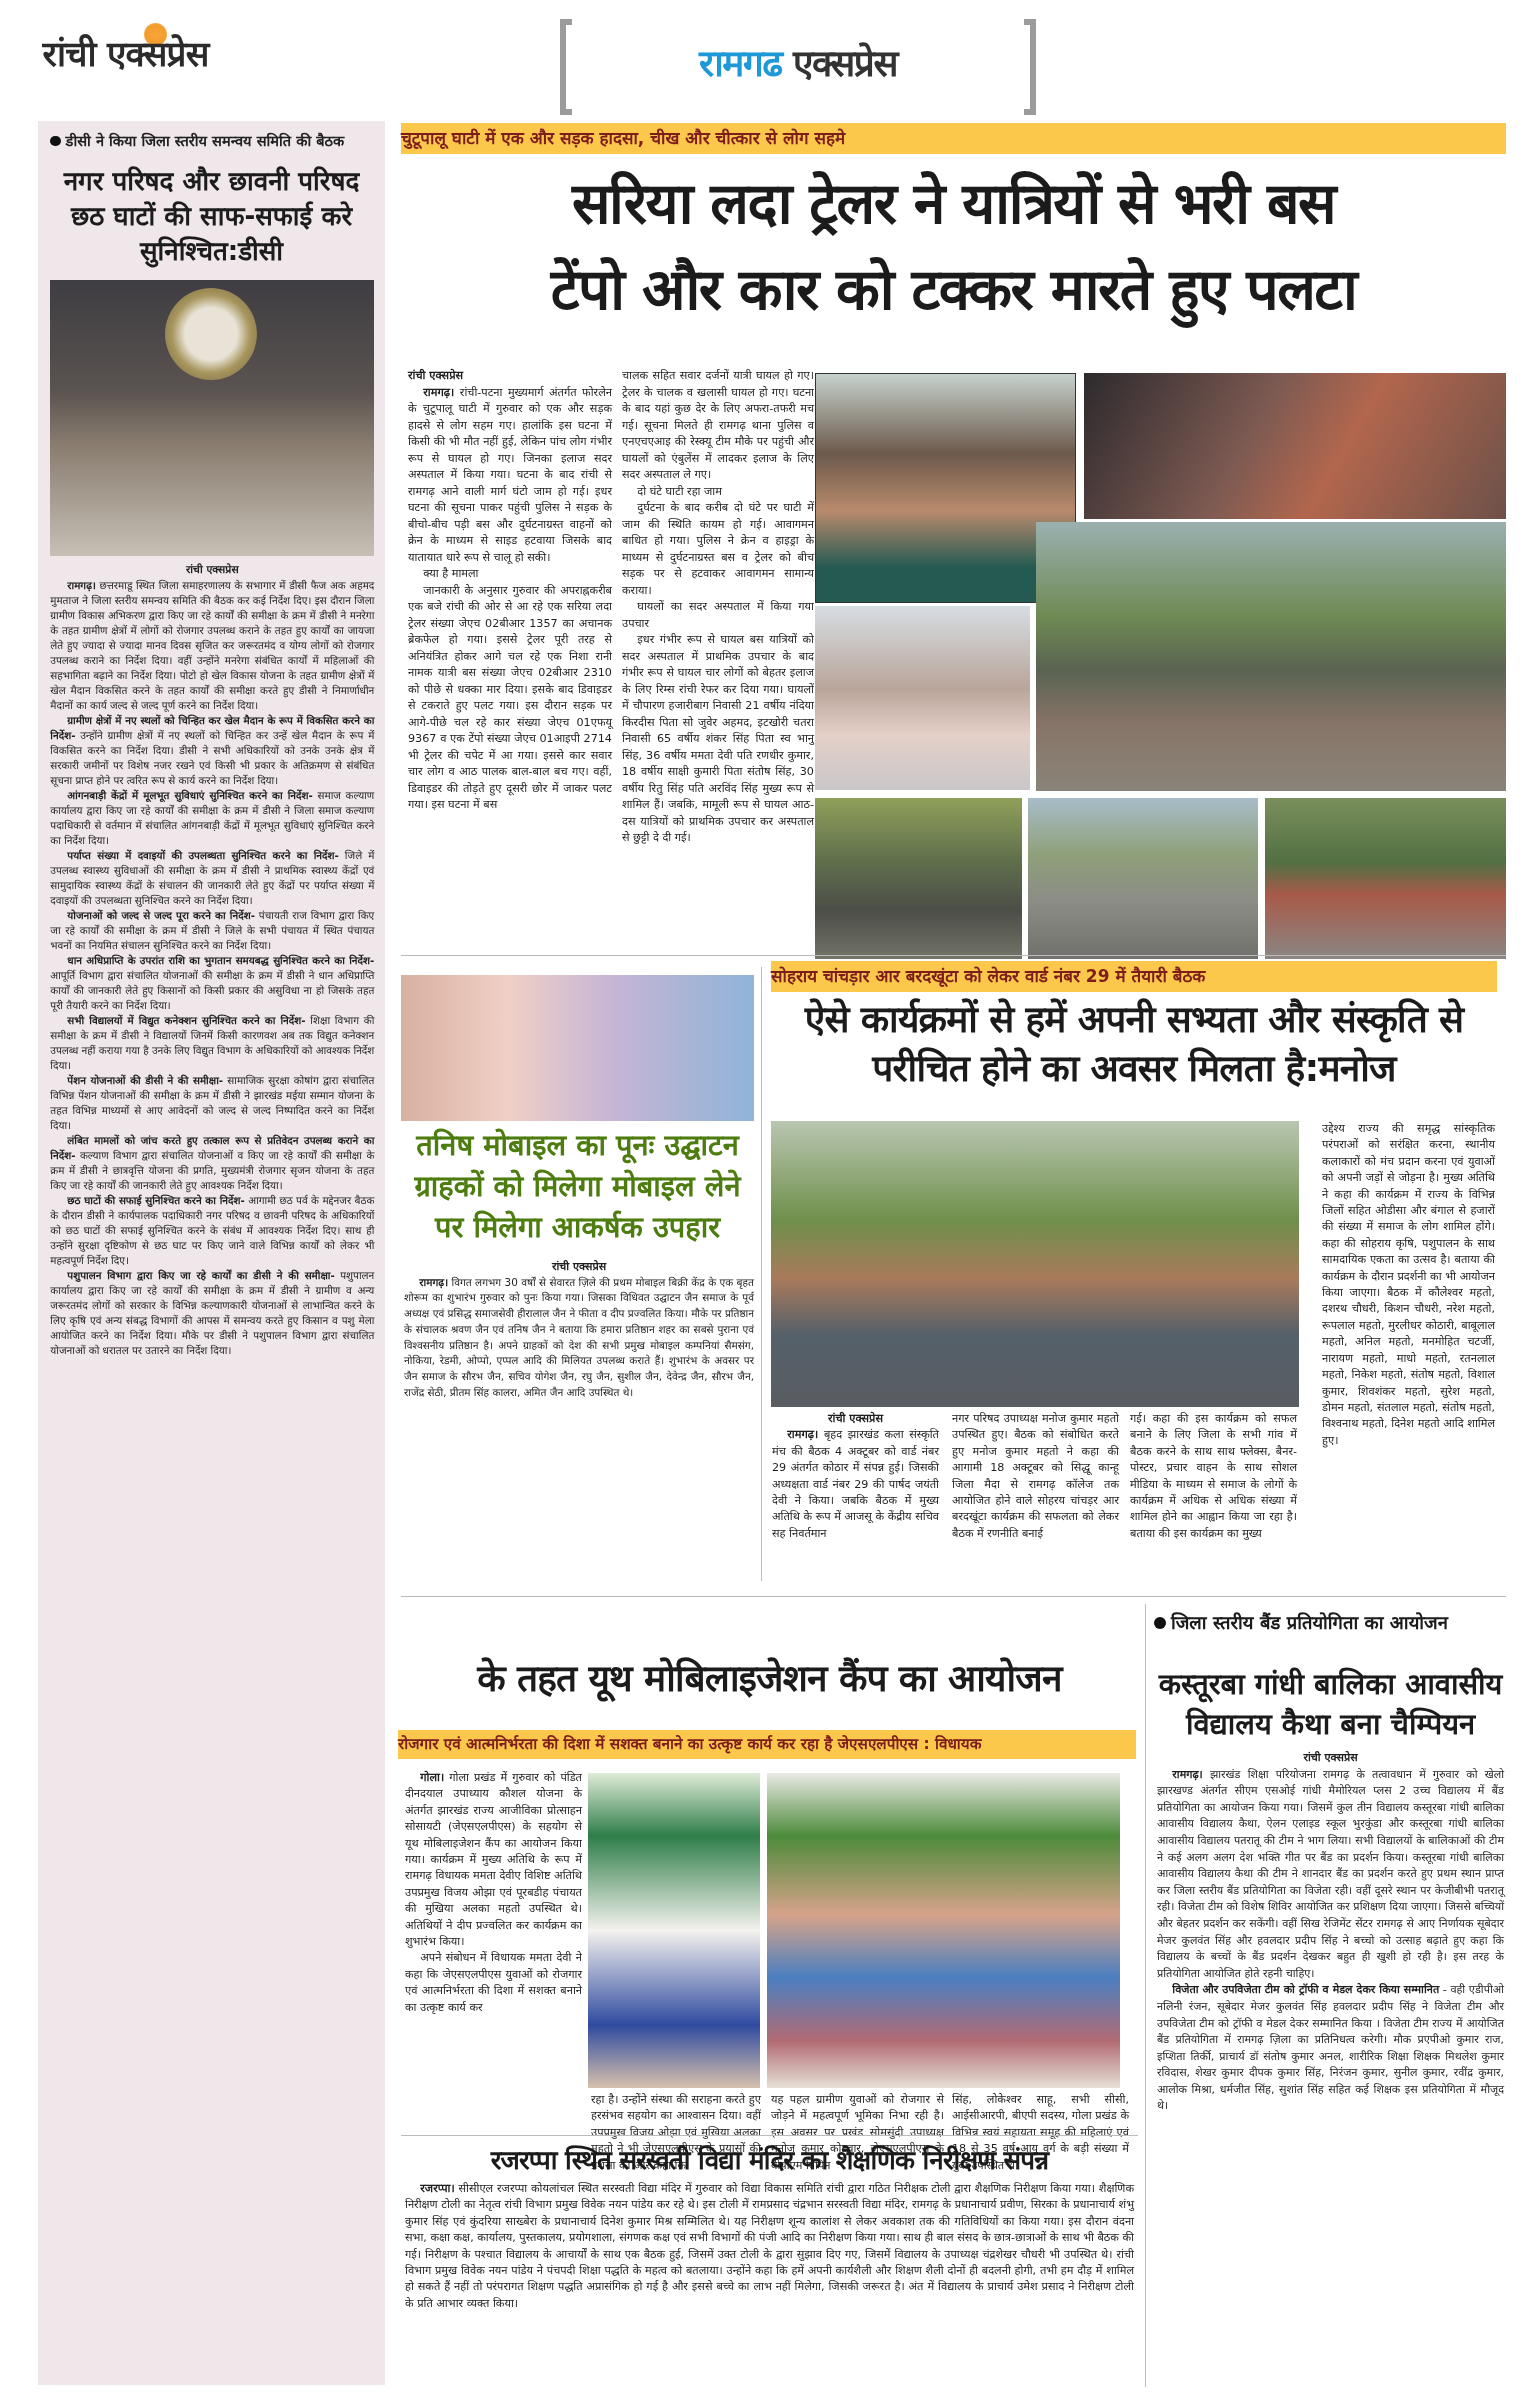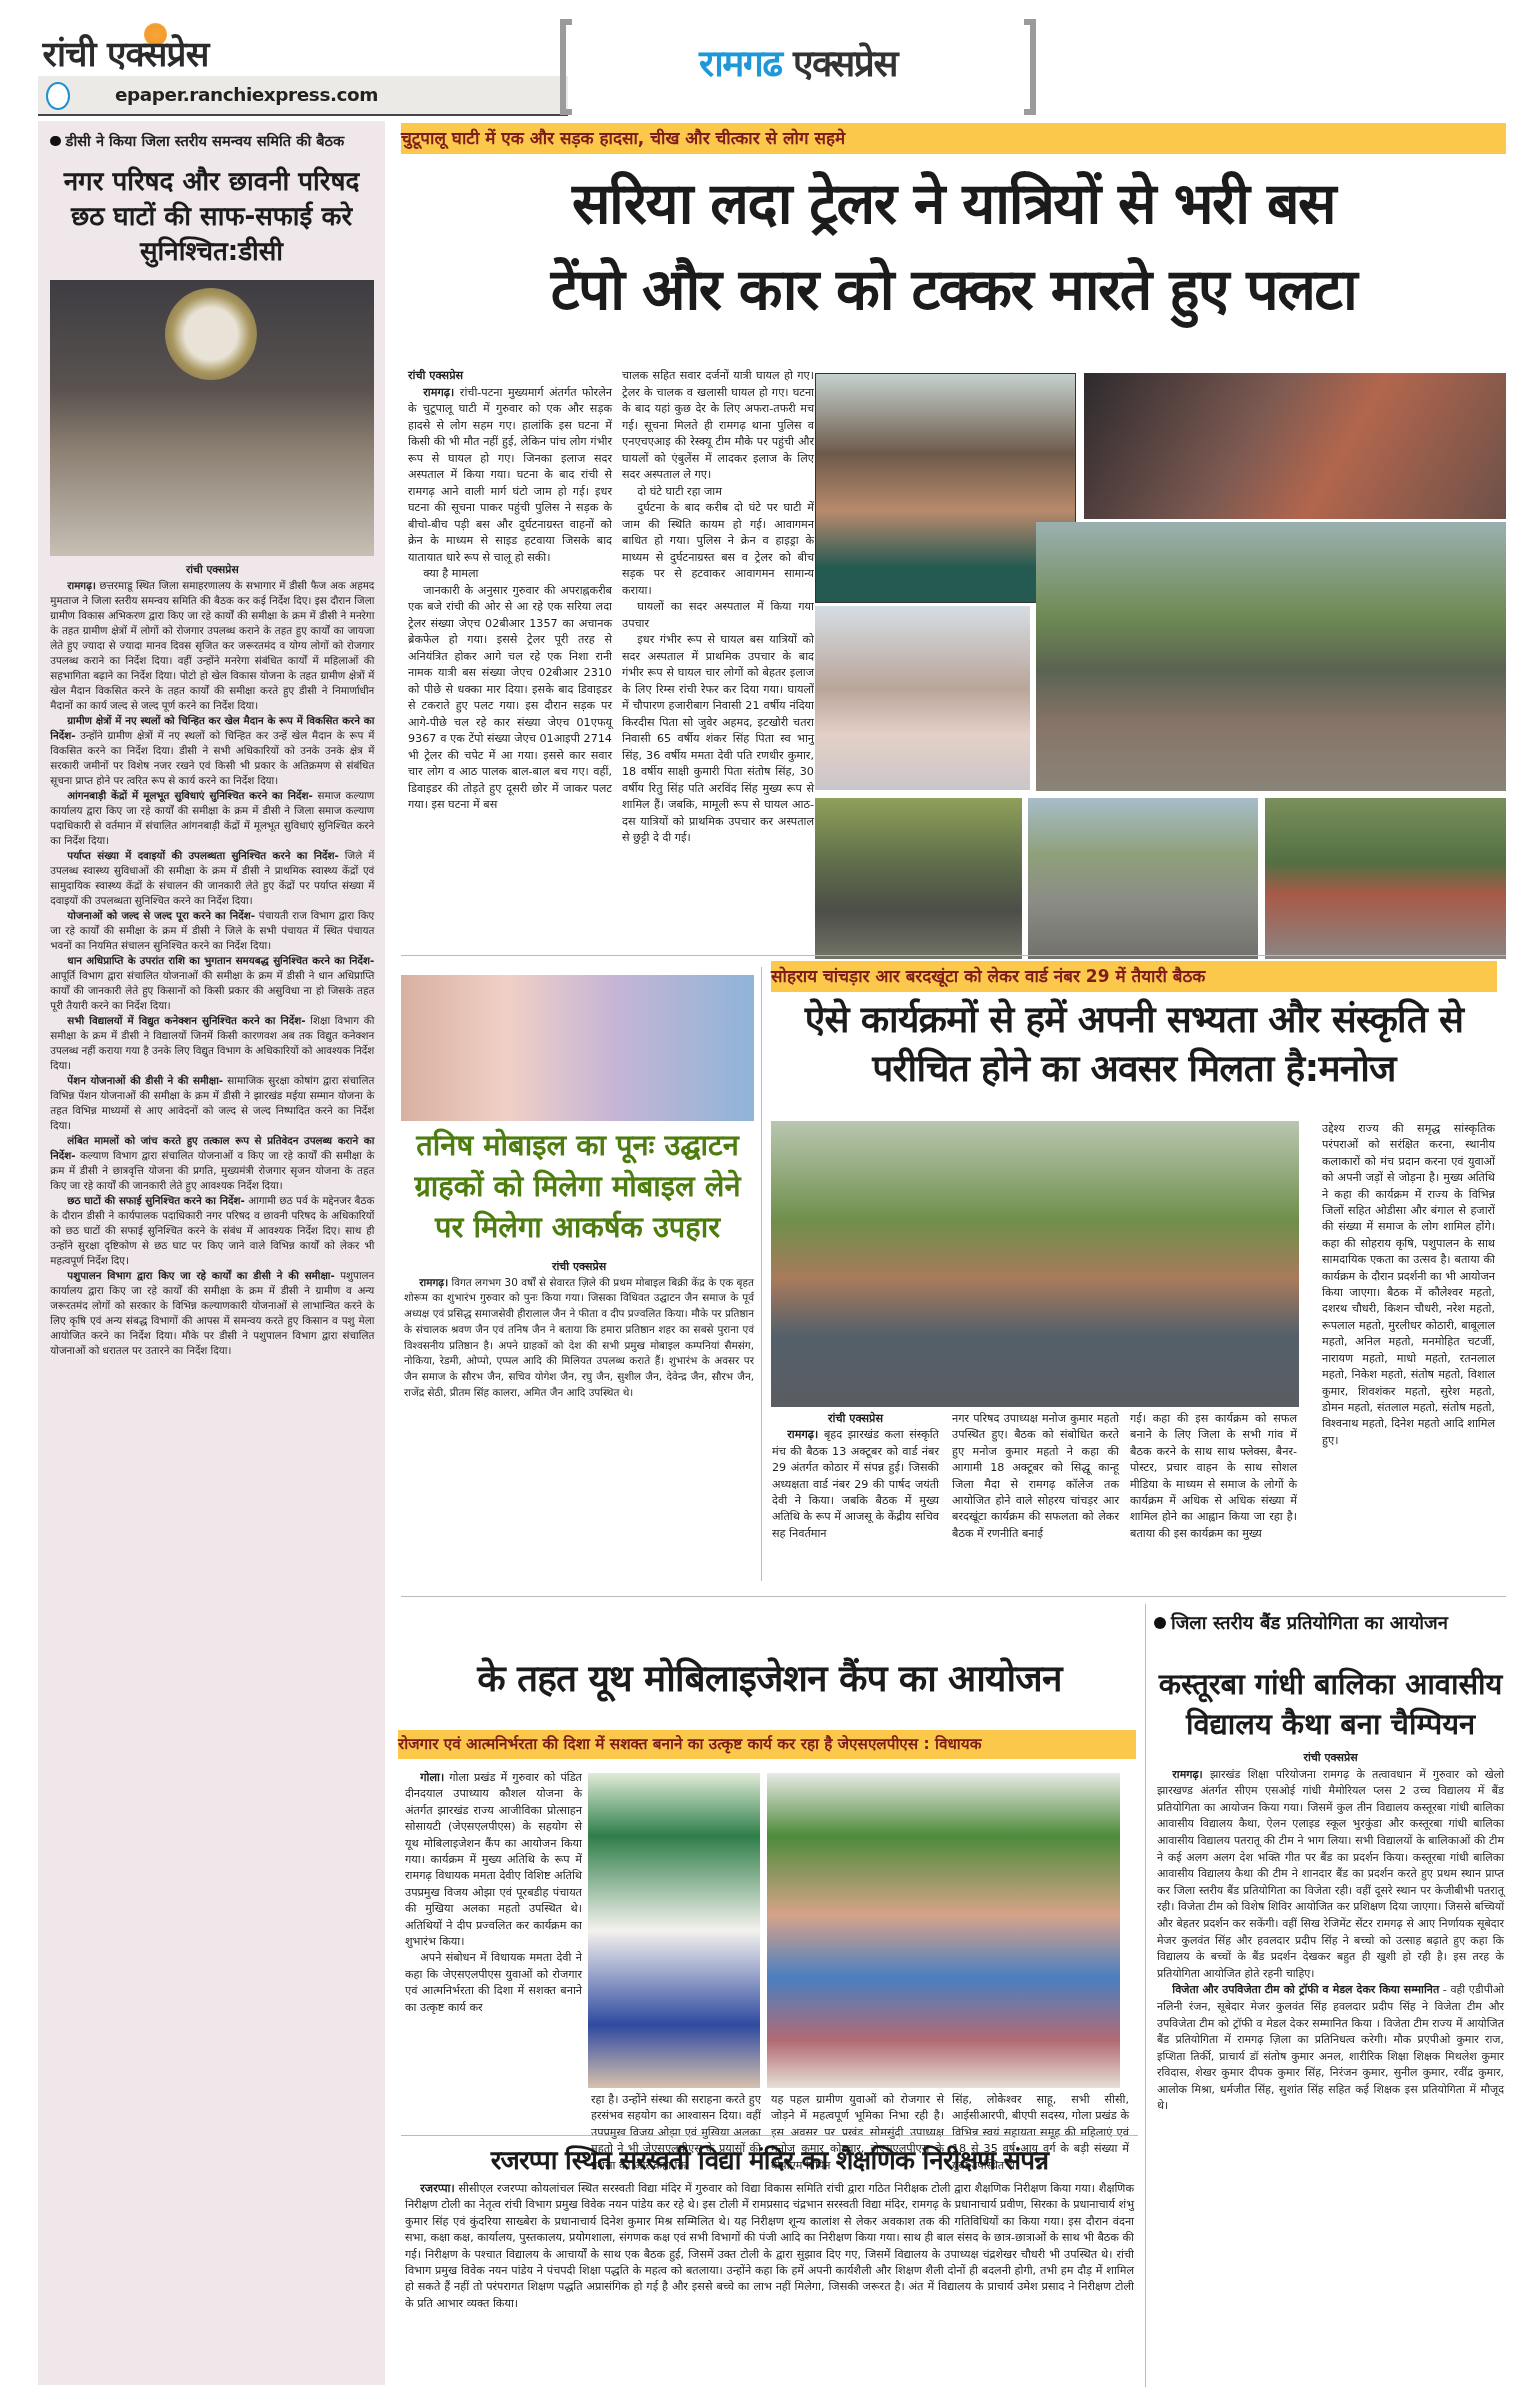--- a/index.html
+++ b/index.html
@@ -110,24 +110,20 @@
   .vrule { position: absolute; background: #bbb; width: 0.8px; }
   .hrule { position: absolute; background: #bbb; height: 0.8px; }
 </style>
 </head>
 <body>
 
 <header class="masthead">
   <div class="brand-left">
     <span class="brand-sun"></span>
     <div class="brand-name">रांची एक्सप्रेस</div>
-    <div class="brand-bar">
-      <span class="globe-icon"></span>
-      <span class="brand-url">epaper.ranchiexpress.com</span>
-    </div>
   </div>
 
   <div class="title-box">
     <span class="bracket l"></span>
     <div class="edition-title">
       <span class="accent">रामगढ</span>
       <span class="dark">एक्सप्रेस</span>
     </div>
     <span class="bracket r"></span>
   </div>
@@ -197,21 +193,21 @@
   <p><b>रामगढ़।</b><span> विगत लगभग 30 वर्षों से सेवारत ज़िले की प्रथम मोबाइल बिक्री केंद्र के एक बृहत शोरूम का शुभारंभ गुरुवार को पुनः किया गया। जिसका विधिवत उद्घाटन जैन समाज के पूर्व अध्यक्ष एवं प्रसिद्ध समाजसेवी हीरालाल जैन ने फीता व दीप प्रज्वलित किया। मौके पर प्रतिष्ठान के संचालक श्रवण जैन एवं तनिष जैन ने बताया कि हमारा प्रतिष्ठान शहर का सबसे पुराना एवं विश्वसनीय प्रतिष्ठान है। अपने ग्राहकों को देश की सभी प्रमुख मोबाइल कम्पनियां सैमसंग, नोकिया, रेडमी, ओप्पो, एप्पल आदि की मिलियत उपलब्ध कराते हैं। शुभारंभ के अवसर पर जैन समाज के सौरभ जैन, सचिव योगेश जैन, रघु जैन, सुशील जैन, देवेन्द्र जैन, सौरभ जैन, राजेंद्र सेठी, प्रीतम सिंह कालरा, अमित जैन आदि उपस्थित थे।</span></p>
 </div>
 
 <div class="vrule" style="left:761px; top:967px; height:614px;"></div>
 
 <div class="strap strap-sohray">सोहराय चांचड़ार आर बरदखूंटा को लेकर वार्ड नंबर 29 में तैयारी बैठक</div>
 <h2 class="headline-sohray">ऐसे कार्यक्रमों से हमें अपनी सभ्यता और संस्कृति से परीचित होने का अवसर मिलता है:मनोज</h2>
 <div class="photo ph-sohray"></div>
 <div class="soh-col soh-col1">
   <div class="byline">रांची एक्सप्रेस</div>
-  <p><b>रामगढ़।</b><span> बृहद झारखंड कला संस्कृति मंच की बैठक 13 अक्टूबर को वार्ड नंबर 29 अंतर्गत कोठार में संपन्न हुई। जिसकी अध्यक्षता वार्ड नंबर 29 की पार्षद जयंती देवी ने किया। जबकि बैठक में मुख्य अतिथि के रूप में आजसू के केंद्रीय सचिव सह निवर्तमान</span></p>
+  <p><b>रामगढ़।</b><span> बृहद झारखंड कला संस्कृति मंच की बैठक 4 अक्टूबर को वार्ड नंबर 29 अंतर्गत कोठार में संपन्न हुई। जिसकी अध्यक्षता वार्ड नंबर 29 की पार्षद जयंती देवी ने किया। जबकि बैठक में मुख्य अतिथि के रूप में आजसू के केंद्रीय सचिव सह निवर्तमान</span></p>
 </div>
 <div class="soh-col soh-col2">
   <p style="text-indent:0">नगर परिषद उपाध्यक्ष मनोज कुमार महतो उपस्थित हुए। बैठक को संबोधित करते हुए मनोज कुमार महतो ने कहा की आगामी 18 अक्टूबर को सिद्धू कान्हू जिला मैदा से रामगढ़ कॉलेज तक आयोजित होने वाले सोहरय चांचड़र आर बरदखूंटा कार्यक्रम की सफलता को लेकर बैठक में रणनीति बनाई</p>
 </div>
 <div class="soh-col soh-col3">
   <p style="text-indent:0">गई। कहा की इस कार्यक्रम को सफल बनाने के लिए जिला के सभी गांव में बैठक करने के साथ साथ फ्लेक्स, बैनर-पोस्टर, प्रचार वाहन के साथ सोशल मीडिया के माध्यम से समाज के लोगों के कार्यक्रम में अधिक से अधिक संख्या में शामिल होने का आह्वान किया जा रहा है। बताया की इस कार्यक्रम का मुख्य</p>
 </div>
 <div class="soh-col soh-col4">
   <p style="text-indent:0">उद्देश्य राज्य की समृद्ध सांस्कृतिक परंपराओं को सरंक्षित करना, स्थानीय कलाकारों को मंच प्रदान करना एवं युवाओं को अपनी जड़ों से जोड़ना है। मुख्य अतिथि ने कहा की कार्यक्रम में राज्य के विभिन्न जिलों सहित ओडीसा और बंगाल से हजारों की संख्या में समाज के लोग शामिल होंगे। कहा की सोहराय कृषि, पशुपालन के साथ सामदायिक एकता का उत्सव है। बताया की कार्यक्रम के दौरान प्रदर्शनी का भी आयोजन किया जाएगा। बैठक में कौलेश्वर महतो, दशरथ चौधरी, किशन चौधरी, नरेश महतो, रूपलाल महतो, मुरलीधर कोठारी, बाबूलाल महतो, अनिल महतो, मनमोहित चटर्जी, नारायण महतो, माधो महतो, रतनलाल महतो, निकेश महतो, संतोष महतो, विशाल कुमार, शिवशंकर महतो, सुरेश महतो, डोमन महतो, संतलाल महतो, संतोष महतो, विश्वनाथ महतो, दिनेश महतो आदि शामिल हुए।</p>
 </div>

